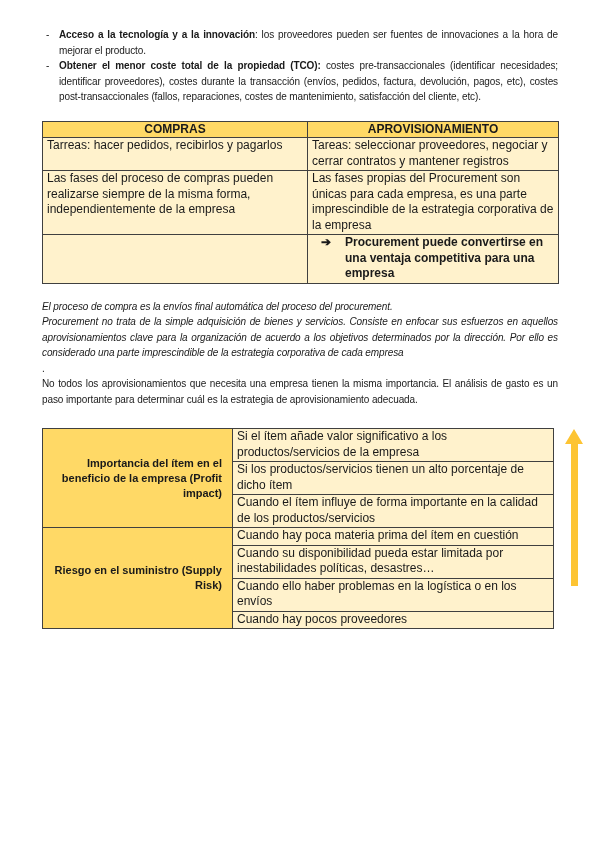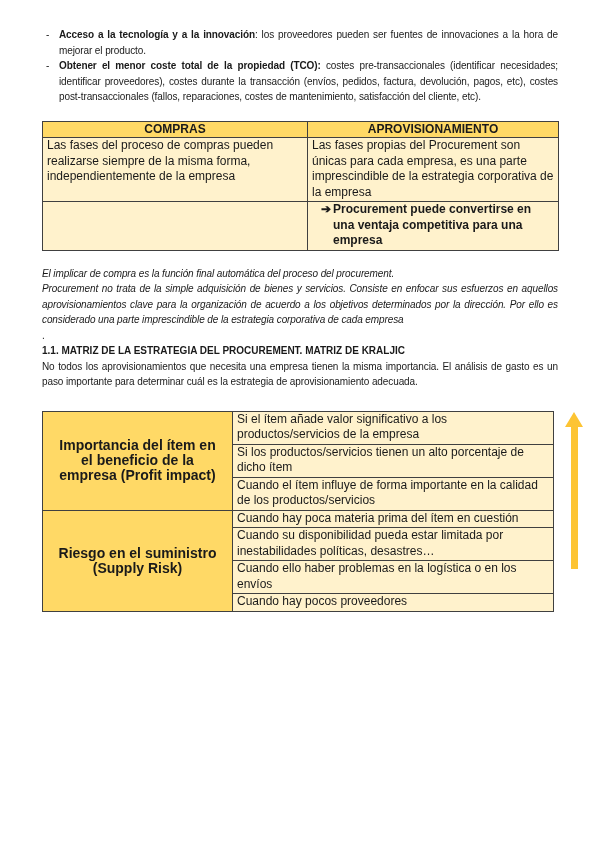--- a/index.html
+++ b/index.html
@@ -26,34 +26,34 @@
   .t1 { width:516px; margin-top:16px; }
   .t1 th, .t1 td, .t2 td {
     border:1px solid #404040; background:#FFF2CC;
     font-size:12px; line-height:15.5px; vertical-align:top;
     padding:0 4px 1px 4px; word-wrap:break-word;
   }
   .t1 th { background:#FFD966; font-weight:bold; text-align:center; padding:0 4px; }
   .note-cell { font-weight:bold; }
   .note-flex { display:flex; }
   .note-arrow { flex:none; width:21px; padding-left:9px; }
-  .note-text { flex:1; }
+  .note-text { flex:1;margin-left:12px; }
 
   
   .para { margin:0; font-size:10px; line-height:15.5px; text-align:justify; letter-spacing:-0.1px; }
   .italic { font-style:italic; }
   .pblock { margin-top:15px; }
   .sec-heading { margin:0; font-size:10px; line-height:15.5px; font-weight:bold; }
 
   
   .t2wrap { position:relative; margin-top:21px; width:516px; }
   .t2 { width:511px; }
   .t2 .gold {
-    background:#FFD966; font-weight:bold; text-align:center;
-    vertical-align:middle; font-size:14px; line-height:15px; padding:0 10px;
+    background:#FFD966; font-weight:bold; text-align:right;
+    vertical-align:middle; font-size:11px; line-height:15px; padding:0 10px;
   }
 
   
   .arrow-up { position:absolute; left:522px; top:1px; width:20px; }
   .arrow-up .head {
     width:0; height:0; margin:0 auto;
     border-left:9px solid transparent; border-right:9px solid transparent;
     border-bottom:15px solid #FDC433;
   }
   .arrow-up .stem { width:7px; height:142px; margin:0 auto; background:#FDC433; }
@@ -81,42 +81,45 @@
         <col style="width:251px">
       </colgroup>
     <thead>
       <tr>
         <th>COMPRAS</th>
         <th>APROVISIONAMIENTO</th>
       </tr>
     </thead>
     <tbody>
       <tr>
+        <td>Tarreas: hacer pedidos, recibirlos y pagarlos</td>
+        <td>Tareas: seleccionar proveedores, negociar y cerrar contratos y mantener registros</td>
+      </tr>
+      <tr>
         <td>Las fases del proceso de compras pueden realizarse siempre de la misma forma, independientemente de la empresa</td>
         <td>Las fases propias del Procurement son únicas para cada empresa, es una parte imprescindible de la estrategia corporativa de la empresa</td>
       </tr>
       <tr>
         <td></td>
         <td class="note-cell">
           <div class="note-flex">
             <span class="note-arrow">➔</span>
             <span class="note-text">Procurement puede convertirse en una ventaja competitiva para una empresa</span>
           </div>
         </td>
       </tr>
     </tbody>
   </table>
 
   <div class="pblock">
-    <p class="para italic">El implicar de compra es la función final automática del proceso del procurement.</p>
+    <p class="para italic">El proceso de compra es la envíos final automática del proceso del procurement.</p>
     <p class="para italic">Procurement no trata de la simple adquisición de bienes y servicios. Consiste en enfocar sus esfuerzos en aquellos aprovisionamientos clave para la organización de acuerdo a los objetivos determinados por la dirección. Por ello es considerado una parte imprescindible de la estrategia corporativa de cada empresa</p>
     <p class="para">.</p>
   </div>
 
-  <h2 class="sec-heading">1.1. MATRIZ DE LA ESTRATEGIA DEL PROCUREMENT. MATRIZ DE KRALJIC</h2>
   <p class="para">No todos los aprovisionamientos que necesita una empresa tienen la misma importancia. El análisis de gasto es un paso importante para determinar cuál es la estrategia de aprovisionamiento adecuada.</p>
 
   <div class="t2wrap">
     <table class="t2">
       <colgroup>
           <col style="width:190px">
           <col style="width:321px">
         </colgroup>
       <tbody>
         <tr>

